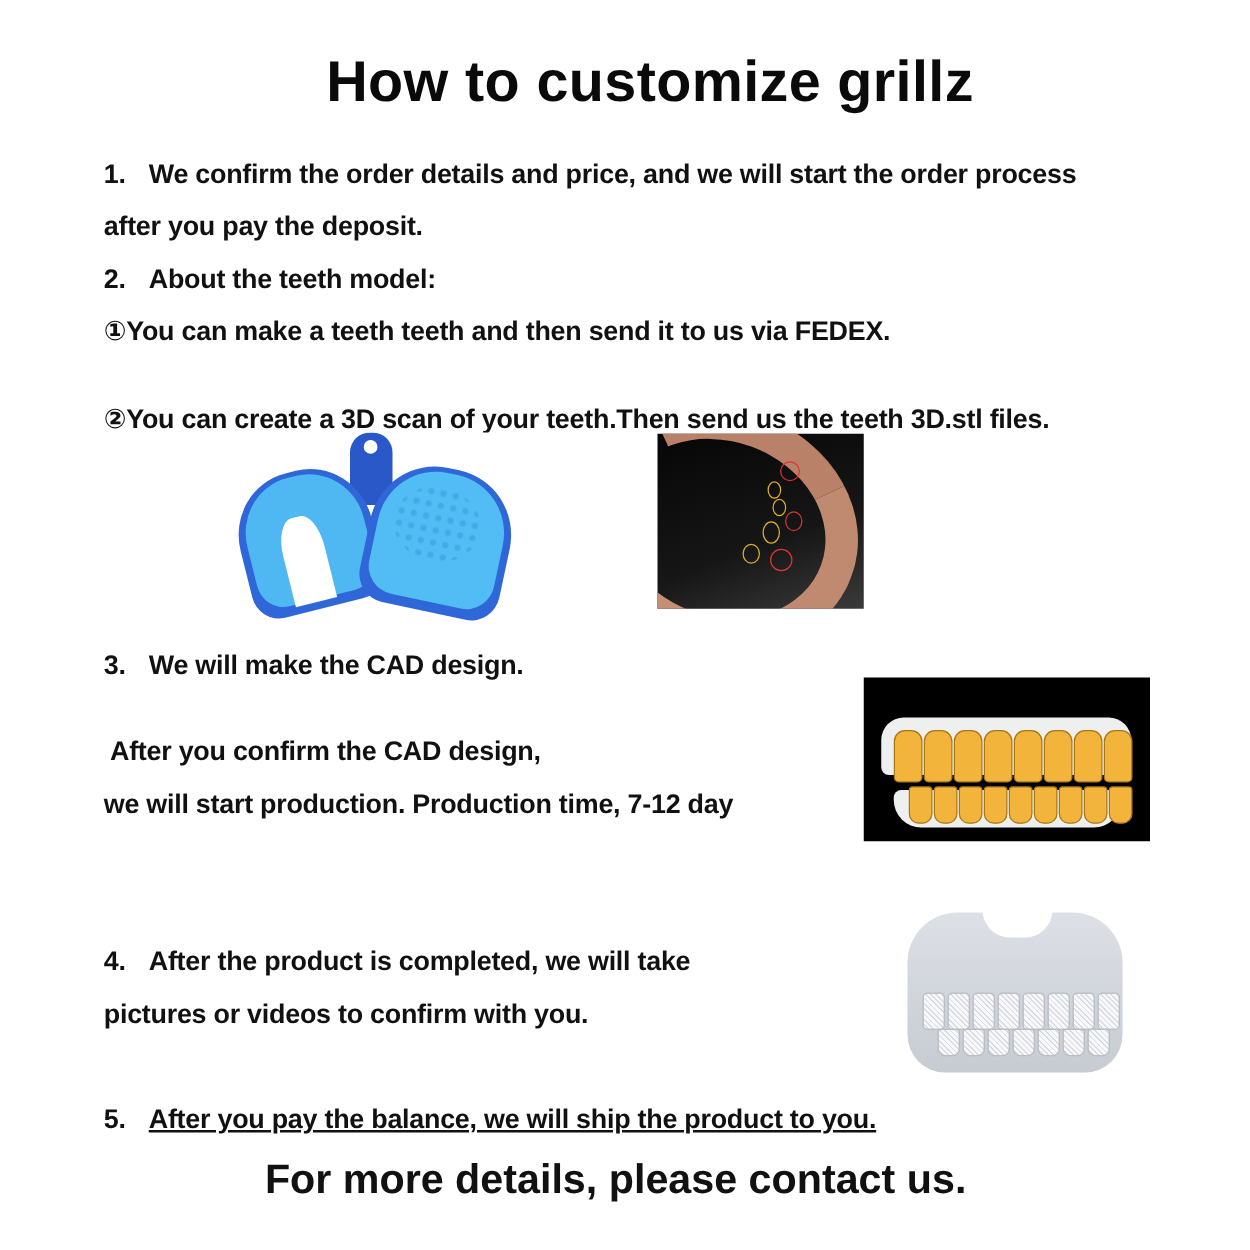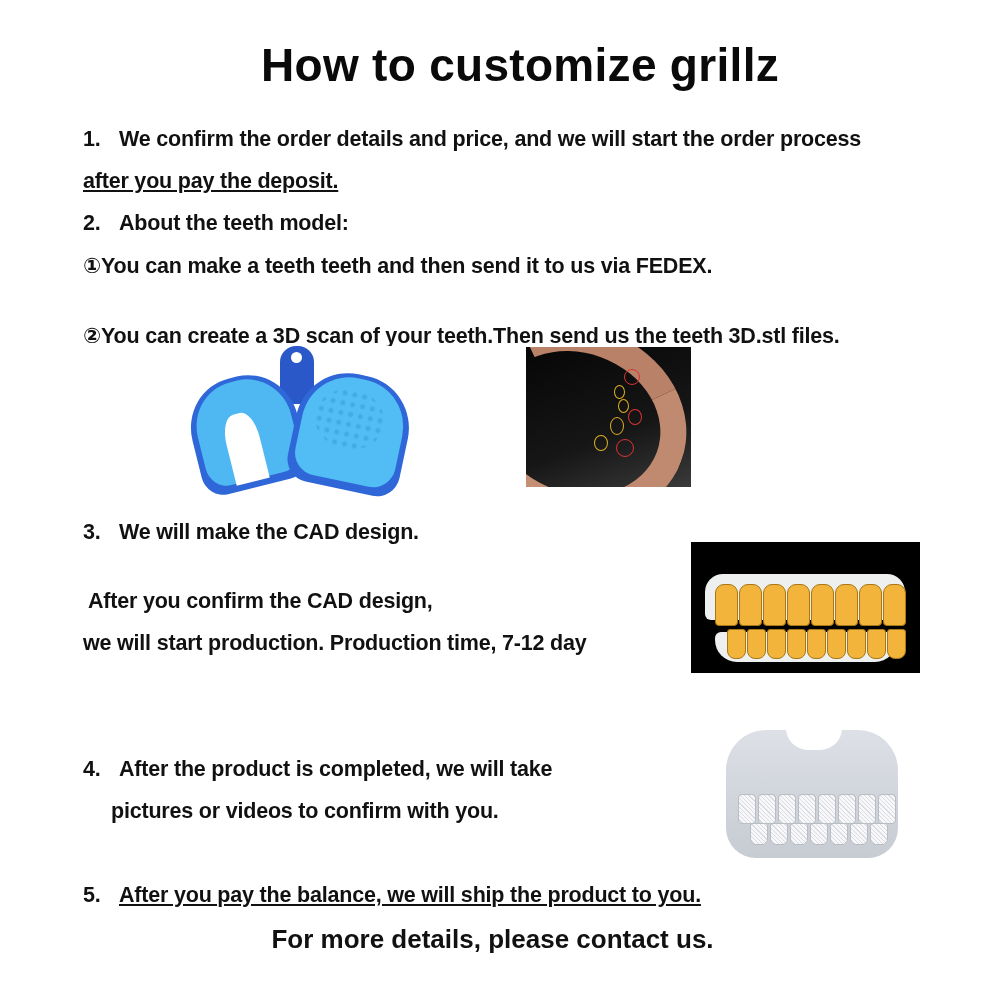--- a/index.html
+++ b/index.html
@@ -4,21 +4,21 @@
   <style>
     html, body { margin: 0; padding: 0; background: #ffffff; }
     body { width: 1000px; height: 1000px; position: relative; overflow: hidden;
            font-family: "Liberation Sans", "DejaVu Sans", sans-serif; color: #111; }
     .title { position: absolute; left: 0; width: 1040px; top: 38px; text-align: center;
              font-size: 46px; font-weight: 700; letter-spacing: 0.3px; color: #0a0a0a; }
     .line { position: absolute; left: 83px; font-size: 21.5px; font-weight: 700;
             white-space: nowrap; letter-spacing: -0.2px; color: #111; }
     .num { display: inline-block; width: 36px; }
     .footer { position: absolute; left: 0; width: 985px; top: 924px; text-align: center;
-              font-size: 26px; font-weight: 700; color: #111; white-space: nowrap; }
+              font-size: 33px; font-weight: 700; color: #111; white-space: nowrap; }
     .img { position: absolute; overflow: hidden; }
     
     .mold { left: 186px; top: 346px; width: 230px; height: 156px; background: #fff; }
     .tray { position: absolute; border-radius: 46% 46% 20% 20%; }
     .tray-l { left: 6px; top: 30px; width: 108px; height: 112px; background: #2f66d8;
               transform: rotate(-14deg); }
     .tray-l .gel { position: absolute; left: 6px; top: 4px; width: 96px; height: 100px;
               border-radius: 46% 46% 22% 22%; background: #4fb8f2; }
     .tray-l .hole { position: absolute; left: 32px; top: 36px; width: 34px; height: 70px;
               background: #fff; border-radius: 40% 40% 0 0; }
@@ -67,21 +67,21 @@
     .ice-bot .ice { width: 16px; height: 20px; border-radius: 3px 3px 6px 6px; }
   </style>
 </head>
 <body>
 
 <div class="title">How to customize grillz</div>
 
 <div class="line" style="top:127px;">
   <span class="num">1.</span><span>We confirm the order details and price, and we will start the order process</span>
 </div>
-<div class="line" style="top:169px;text-decoration:underline;">after you pay the deposit.</div>
+<div class="line" style="top:169px;">after you pay the deposit.</div>
 
 <div class="line" style="top:211px;">
   <span class="num">2.</span><span>About the teeth model:</span>
 </div>
 <div class="line" style="top:253px;">①You can make a teeth teeth and then send it to us via FEDEX.</div>
 <div class="line" style="top:295px;margin-top:28px;">②You can create a 3D scan of your teeth.Then send us the teeth 3D.stl files.</div>
 
 <div class="img mold">
   <div class="handle"></div>
   <div class="tray tray-l">
@@ -133,21 +133,21 @@
       <div class="tooth"></div>
       <div class="tooth"></div>
       <div class="tooth"></div>
       <div class="tooth"></div>
   </div>
 </div>
 
 <div class="line" style="top:757px;">
   <span class="num">4.</span><span>After the product is completed, we will take</span>
 </div>
-<div class="line" style="top:799px;margin-left:28px;">pictures or videos to confirm with you.</div>
+<div class="line" style="top:799px;">pictures or videos to confirm with you.</div>
 
 <div class="img grillz">
   <div class="model">
     <div class="model-notch"></div>
   </div>
   <div class="ice-row ice-top">
     <div class="ice"></div>
       <div class="ice"></div>
       <div class="ice"></div>
       <div class="ice"></div>

